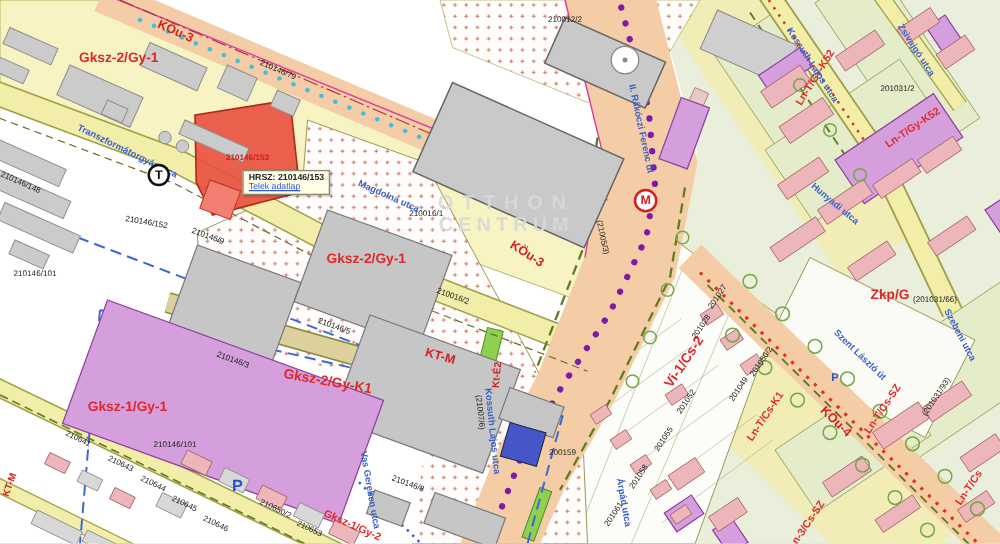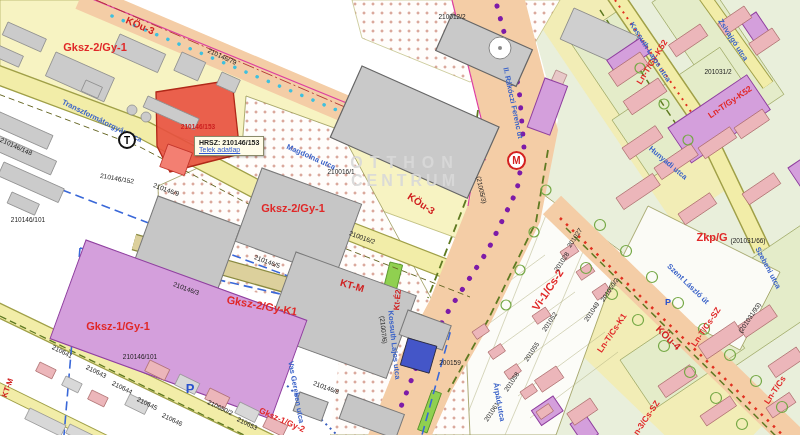--- a/index.html
+++ b/index.html
@@ -255,21 +255,21 @@
 <div id="labels">
       <div class="lbl zone" style="left: 95px; top: 47px; transform: translate(-50%, -50%) rotate(0deg);">Gksz-2/Gy-1</div>
       <div class="lbl road" style="left: 140px; top: 26px; transform: translate(-50%, -50%) rotate(24deg);">KÖu-3</div>
       <div class="lbl road" style="left: 421px; top: 204px; transform: translate(-50%, -50%) rotate(33deg);">KÖu-3</div>
       <div class="lbl road" style="left: 668px; top: 338px; transform: translate(-50%, -50%) rotate(44deg);">KÖu-4</div>
       <div class="lbl road" style="left: 352px; top: 286px; transform: translate(-50%, -50%) rotate(16deg);">KT-M</div>
       <div class="lbl road-sm" style="left: 8px; top: 388px; transform: translate(-50%, -50%) rotate(-70deg);">KT-M</div>
       <div class="lbl road-sm" style="left: 398px; top: 300px; transform: translate(-50%, -50%) rotate(-85deg);">Kt-É2</div>
       <div class="lbl zone" style="left: 293px; top: 208px; transform: translate(-50%, -50%) rotate(0deg);">Gksz-2/Gy-1</div>
       <div class="lbl zone" style="left: 262px; top: 306px; transform: translate(-50%, -50%) rotate(10deg);">Gksz-2/Gy-K1</div>
-      <div class="lbl zone" style="left: 118px; top: 326px; transform: translate(-50%, -50%) rotate(0deg);">Gksz-1/Gy-1</div>
+      <div class="lbl zone" style="left: 102px; top: 326px; transform: translate(-50%, -50%) rotate(0deg);">Gksz-1/Gy-1</div>
       <div class="lbl zone-sm" style="left: 282px; top: 420px; transform: translate(-50%, -50%) rotate(24deg);">Gksz-1/Gy-2</div>
       <div class="lbl zone" style="left: 712px; top: 237px; transform: translate(-50%, -50%) rotate(0deg);">Zkp/G</div>
       <div class="lbl zone" style="left: 548px; top: 290px; transform: translate(-50%, -50%) rotate(-56deg);">Vi-1/Cs-2</div>
       <div class="lbl zone-sm" style="left: 612px; top: 333px; transform: translate(-50%, -50%) rotate(-56deg);">Ln-T/Cs-K1</div>
       <div class="lbl zone-sm" style="left: 706px; top: 327px; transform: translate(-50%, -50%) rotate(-56deg);">Ln-T/Cs-SZ</div>
       <div class="lbl zone-sm" style="left: 645px; top: 420px; transform: translate(-50%, -50%) rotate(-56deg);">Ln-3/Cs-SZ</div>
       <div class="lbl zone-sm" style="left: 775px; top: 390px; transform: translate(-50%, -50%) rotate(-56deg);">Ln-T/Cs</div>
       <div class="lbl zone-sm" style="left: 652px; top: 62px; transform: translate(-50%, -50%) rotate(-58deg);">Ln-T/Gy-K52</div>
       <div class="lbl zone-sm" style="left: 730px; top: 102px; transform: translate(-50%, -50%) rotate(-34deg);">Ln-T/Gy-K52</div>
       <div class="lbl street" style="left: 102px; top: 121px; transform: translate(-50%, -50%) rotate(26deg);">Transzformátorgyár utca</div>

